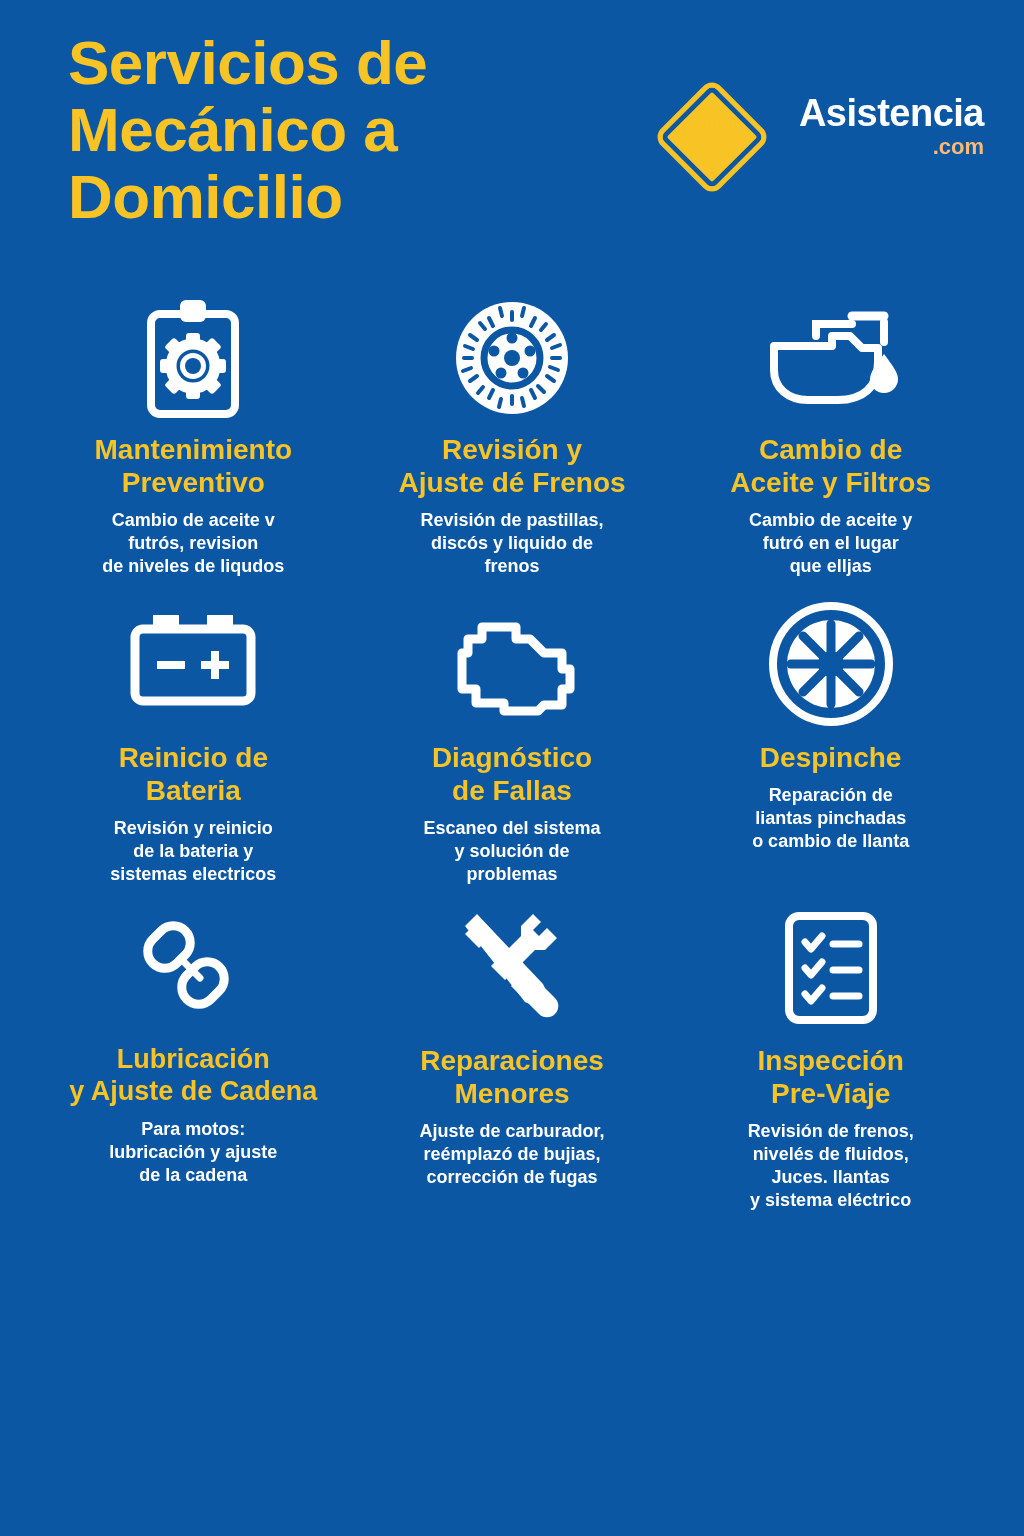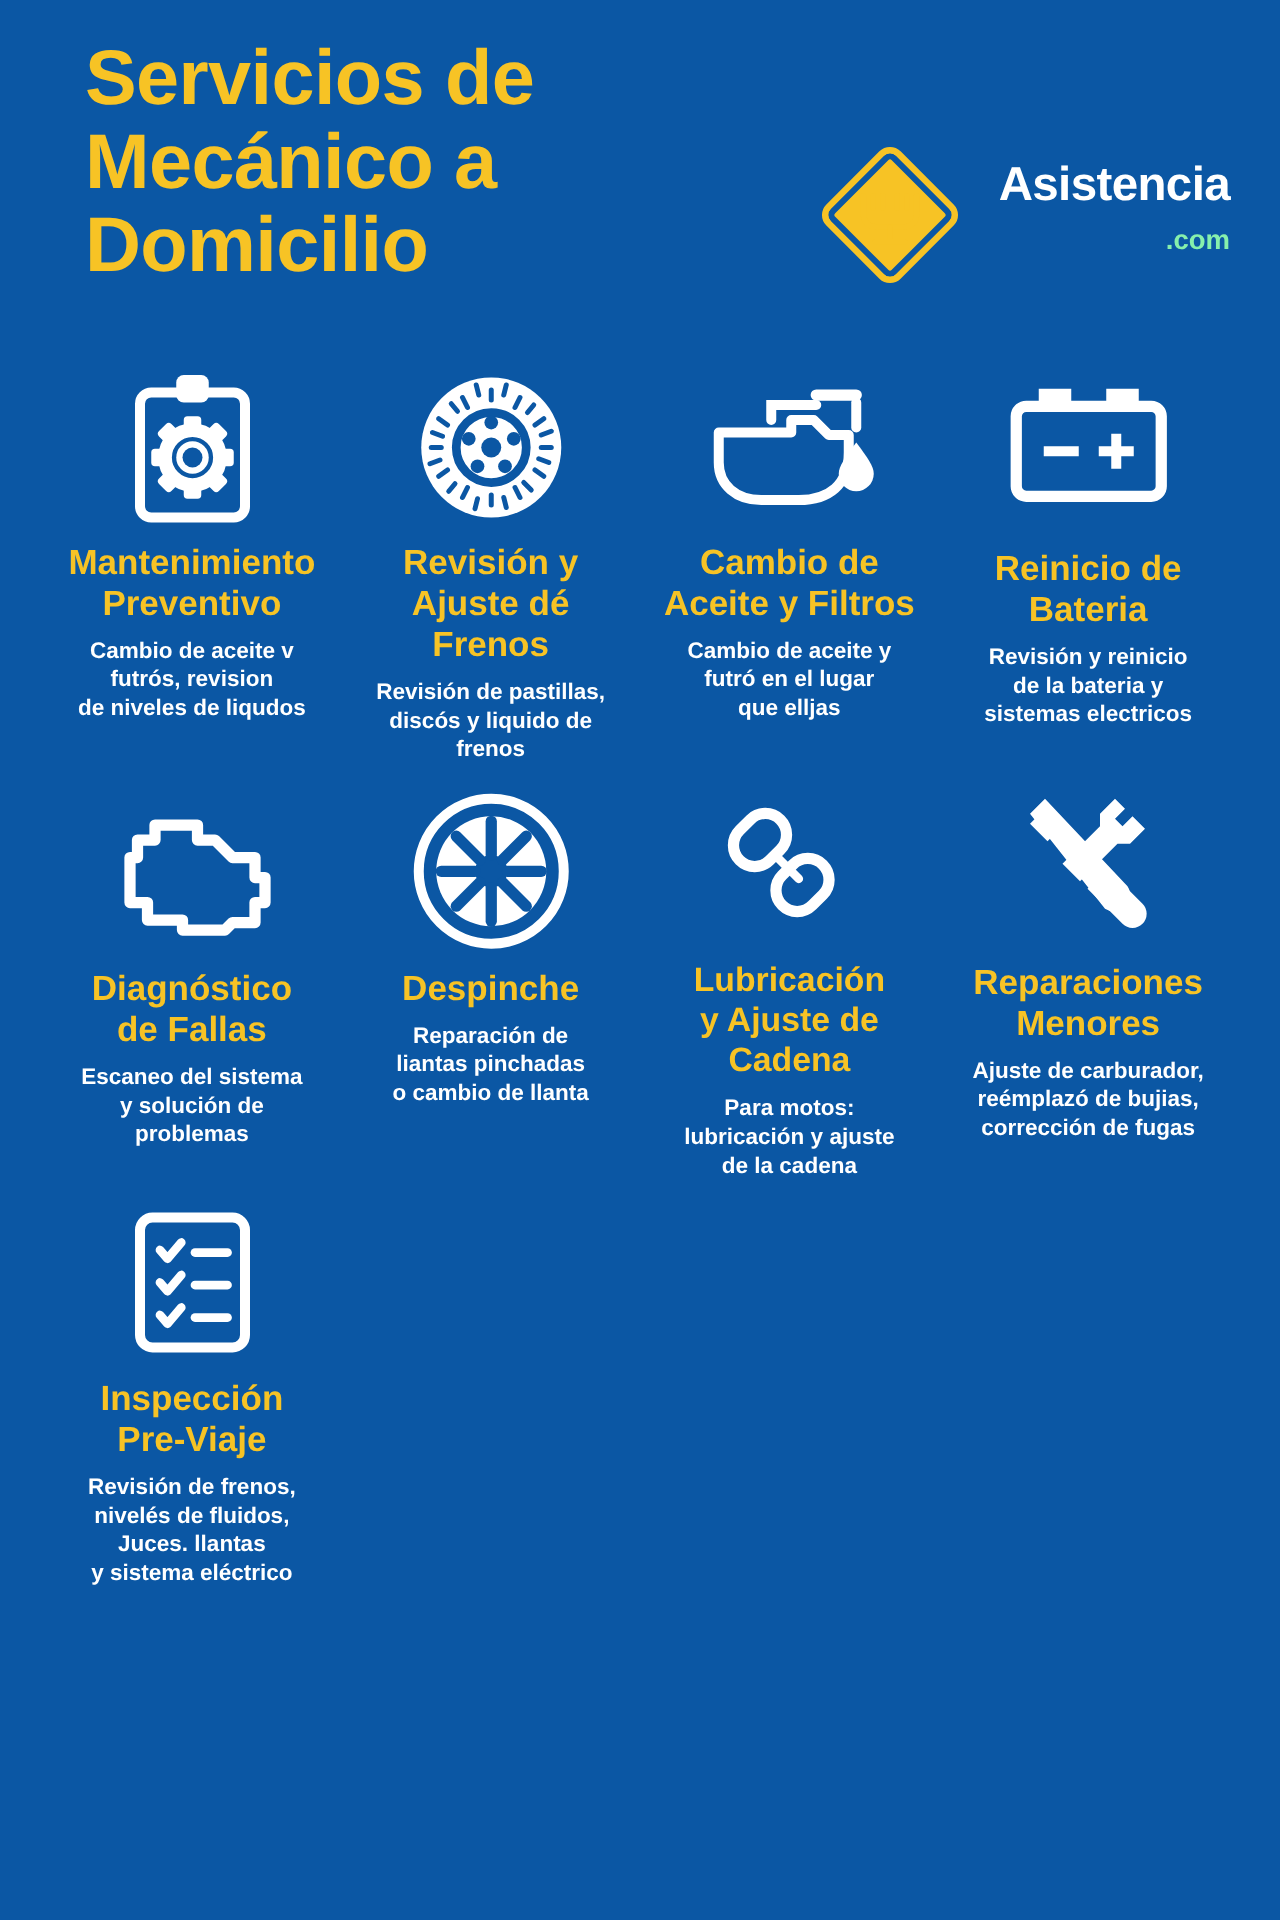--- a/index.html
+++ b/index.html
@@ -10,21 +10,21 @@
   body {
     background: #0b57a4;
     font-family: "Liberation Sans", sans-serif;
     overflow: hidden;
     position: relative;
   }
 
   
   .header {
     display: flex;
-    align-items: flex-end;
+    align-items: center;
     justify-content: space-between;
     padding: 30px 40px 0 68px;
   }
   .title {
     color: #f7c325;
     font-size: 62px;
     line-height: 1.08;
     font-weight: bold;
     letter-spacing: -0.5px;
     max-width: 560px;
@@ -69,33 +69,33 @@
   }
   .brand-text .l1, .brand-text .l2 {
     color: #ffffff;
     font-size: 38px;
     font-weight: bold;
     letter-spacing: -0.5px;
     display: block;
   }
   .brand-text .l2 { margin-top: 2px; }
   .brand-text .l3 {
-    color: #86efac;
+    color: #fdba74;
     font-size: 22px;
     font-weight: bold;
     display: block;
     text-align: right;
-    margin-top: 14px;
+    margin-top: 4px;
   }
 
   
   .grid {
     margin-top: 52px;
     display: grid;
-    grid-template-columns: repeat(4, 1fr);
+    grid-template-columns: repeat(3, 1fr);
     row-gap: 8px;
     padding: 0 34px;
   }
   .cell {
     text-align: center;
     padding: 0 6px;
   }
   .icon-wrap {
     height: 150px;
     display: flex;

